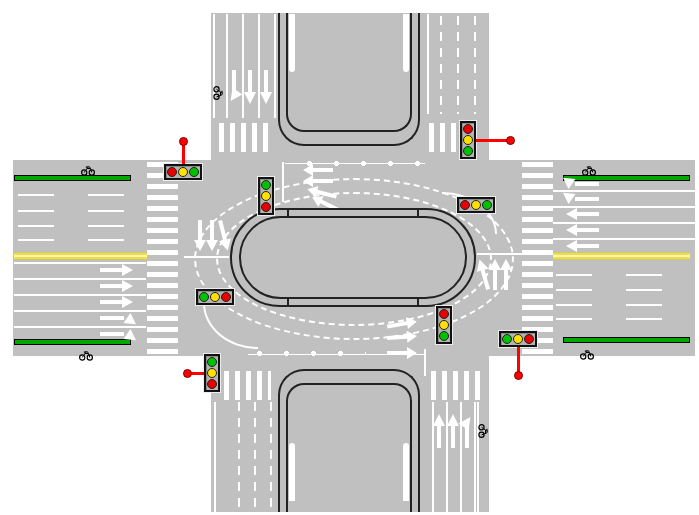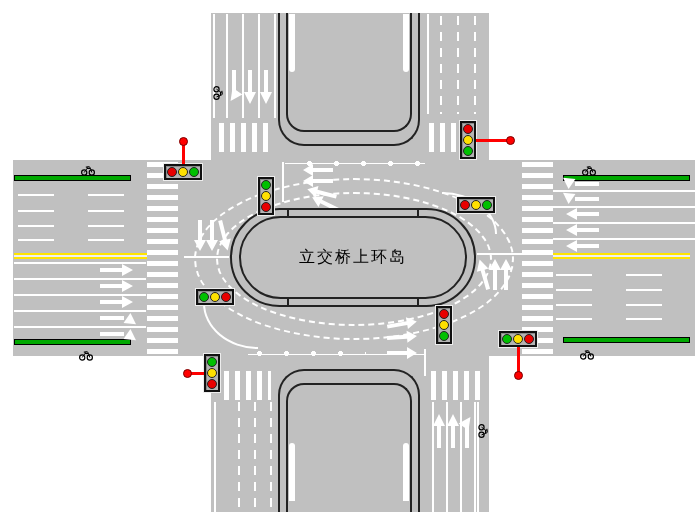--- a/index.html
+++ b/index.html
@@ -205,21 +205,20 @@
   <div class="abs bridgeU" id="br-s-inner"></div>
   <div class="abs br-stripe" style="left:289px;top:443px;border-radius:6px 6px 0 0;"></div>
   <div class="abs br-stripe" style="left:403px;top:443px;border-radius:6px 6px 0 0;"></div>
 
   <div class="abs" id="island-outer"></div>
   <div class="abs" id="island-inner"></div>
   <div class="abs notch" style="left:287px;top:208px;"></div>
   <div class="abs notch" style="left:417px;top:208px;"></div>
   <div class="abs notch" style="left:287px;top:299px;"></div>
   <div class="abs notch" style="left:417px;top:299px;"></div>
-  <div class="abs" id="island-label">立交桥上环岛</div>
 
   <div class="abs margin-strip" style="left:211px;top:0;width:278px;height:13px;"></div>
   <div class="abs margin-strip" style="left:211px;top:512px;width:278px;height:3px;"></div>
   <div class="abs margin-strip" style="left:0;top:160px;width:13px;height:196px;"></div>
   <div class="abs margin-strip" style="left:695px;top:160px;width:4px;height:196px;"></div>
 
   <div class="abs" style="left:81px;top:162px;">
     <svg width="14" height="11" viewBox="0 0 14 11">
         <circle cx="3.2" cy="7.5" r="2.6" fill="none" stroke="#000" stroke-width="1.2"></circle>
         <circle cx="10.8" cy="7.5" r="2.6" fill="none" stroke="#000" stroke-width="1.2"></circle>

